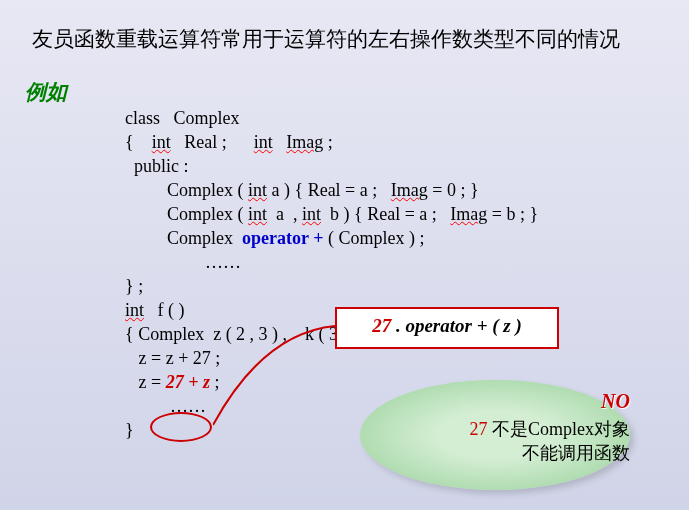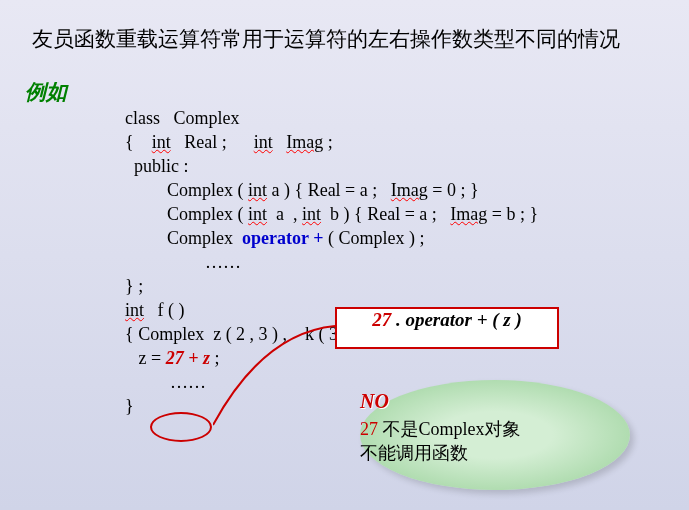--- a/index.html
+++ b/index.html
@@ -77,21 +77,21 @@
     pointer-events: none;
   }
   .green-ellipse {
     position: absolute;
     left: 360px;
     top: 380px;
     width: 270px;
     height: 110px;
     background: radial-gradient(ellipse at center, #d4eed4 30%, #a8d8a8 80%, #e8e8f4 100%);
     border-radius: 50%;
-    text-align: left;
+    text-align: right;
     font-size: 18px;
     padding-top: 10px;
     box-sizing: border-box;
     box-shadow: 4px 4px 6px rgba(0,0,0,0.15);
   }
   .no-label {
     color: #cc0000;
     font-style: italic;
     font-weight: bold;
     font-size: 20px;
@@ -111,33 +111,34 @@
   <div class="code-line">class   Complex</div>
   <div class="code-line"><span>{    </span><span class="red-underline">int</span><span>   Real ;      </span><span class="red-underline">int</span><span>   </span><span class="red-underline">Imag</span><span> ;</span></div>
   <div class="code-line">  public :</div>
   <div class="code-line indent2"><span>Complex ( </span><span class="red-underline">int</span><span> a ) { Real = a ;   </span><span class="red-underline">Imag</span><span> = 0 ; }</span></div>
   <div class="code-line indent2"><span>Complex ( </span><span class="red-underline">int</span><span>  a  , </span><span class="red-underline">int</span><span>  b ) { Real = a ;   </span><span class="red-underline">Imag</span><span> = b ; }</span></div>
   <div class="code-line indent2"><span>Complex  </span><span class="kw-blue">operator +</span><span> ( Complex ) ;</span></div>
   <div class="code-line" style="margin-left:80px;">……</div>
   <div class="code-line">} ;</div>
   <div class="code-line"><span class="red-underline">int</span><span>   f ( )</span></div>
   <div class="code-line">{ Complex  z ( 2 , 3 ) ,    k ( 3 , 4 ) ;</div>
+  <div class="code-line">   z = z + 27 ;</div>
   <div class="code-line"><span>   z = </span><span style="color:#cc0000;font-style:italic;font-weight:bold;">27 + z</span><span> ;</span></div>
   <div class="code-line" style="margin-left:45px;">……</div>
   <div class="code-line">}</div>
 </div>
 
 <svg class="callout-arrow">
   <path d="M 122 3 Q 50 10, 0 102" stroke="#cc0000" stroke-width="2" fill="none"></path>
 </svg>
 
 <div class="red-ellipse"></div>
 
 <div class="callout-box">
-  <div style="">
+  <div style="padding-top:6px;">
     <span class="num">27</span><span> . operator + ( z )</span>
   </div>
 </div>
 
 <div class="green-ellipse">
   <div class="no-label">NO</div>
   <div class="line2"><span class="n27">27</span><span> 不是Complex对象</span></div>
   <div>不能调用函数</div>
 </div>
 

